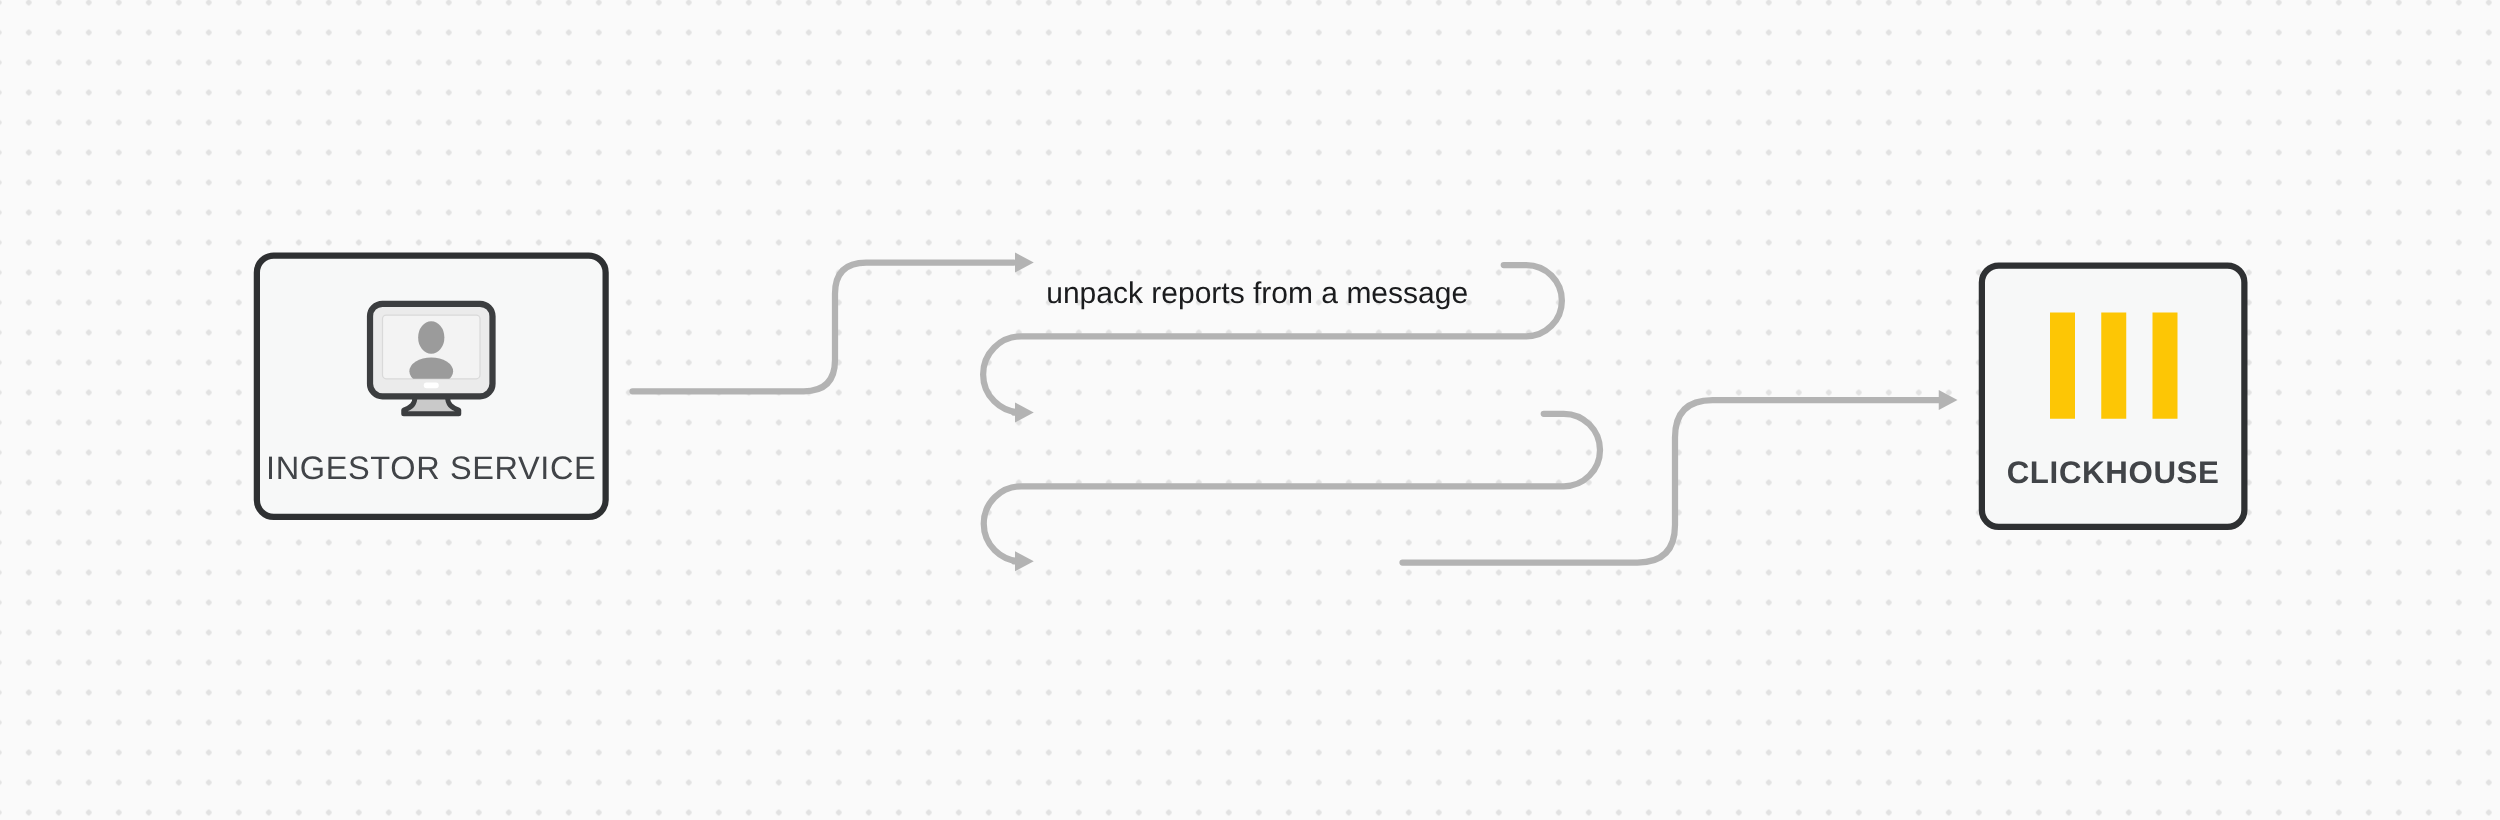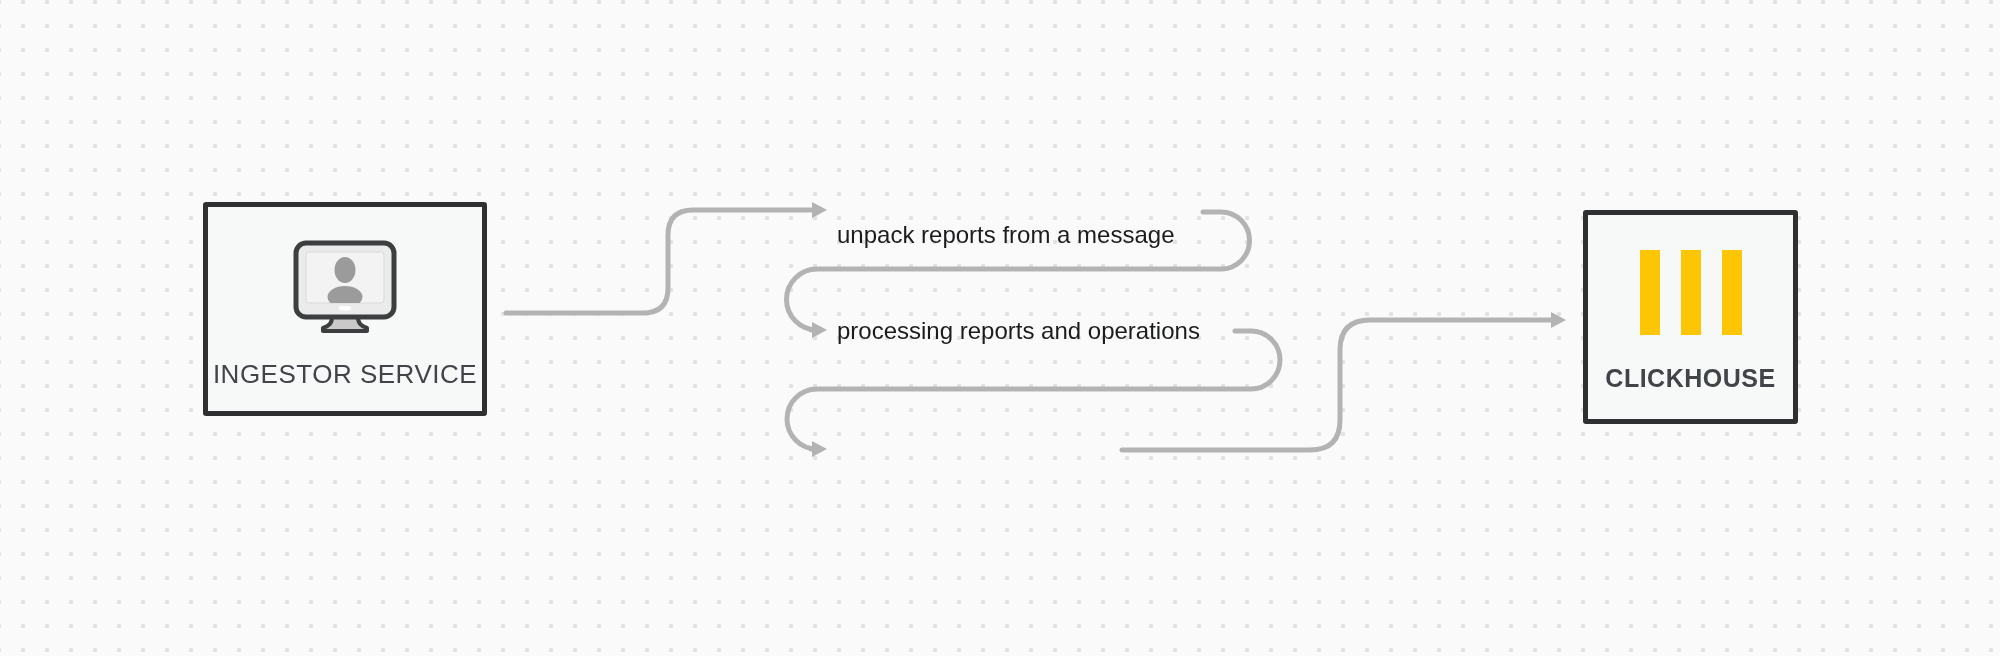--- a/index.html
+++ b/index.html
@@ -28,21 +28,21 @@
     width:2000px;height:656px;
     background-color:var(--color-bg);
     background-image:radial-gradient(circle, var(--color-dot) 2px, transparent 2.4px);
     background-size:24px 24px;
     background-position:11px 14px;
   }
   .node{
     position:absolute;
     background:var(--color-node-bg);
     border:5px solid var(--color-node-border);
-    border-radius:3px;
+    border-radius:16px;
     display:flex;flex-direction:column;align-items:center;
   }
   .node-ingestor{left:203px;top:202px;width:284px;height:214px;padding-top:33px;}
   .node-clickhouse{left:1583px;top:210px;width:215px;height:214px;padding-top:35px;font-weight:bold;}
   .node-label{
     color:var(--color-node-label);
     font-size:26px;
     letter-spacing:0.5px;
     white-space:nowrap;
     line-height:1;
@@ -113,15 +113,14 @@
     <polygon class="arrowhead" points="827,210 812,202 812,218"></polygon>
     <path class="wire" d="M1203 212 H1221 A28.5 28.5 0 0 1 1221 269 H817 A30.5 30.5 0 0 0 817 330 H811"></path>
     <polygon class="arrowhead" points="827,330 812,322 812,338"></polygon>
     <path class="wire" d="M1235 331 H1251 A29 29 0 0 1 1251 389 H817 A30 30 0 0 0 817 449 H811"></path>
     <polygon class="arrowhead" points="827,449 812,441 812,457"></polygon>
     <path class="wire" d="M1122 450 H1310 Q1340 450 1340 420 V350 Q1340 320 1370 320 H1551"></path>
     <polygon class="arrowhead" points="1566,320 1551,312 1551,328"></polygon>
   </svg>
 
   <div class="step step-1">unpack reports from a message</div>
-  <div class="step step-2">processing reports and operations</div>
 
 </div>
 
 </body></html>

